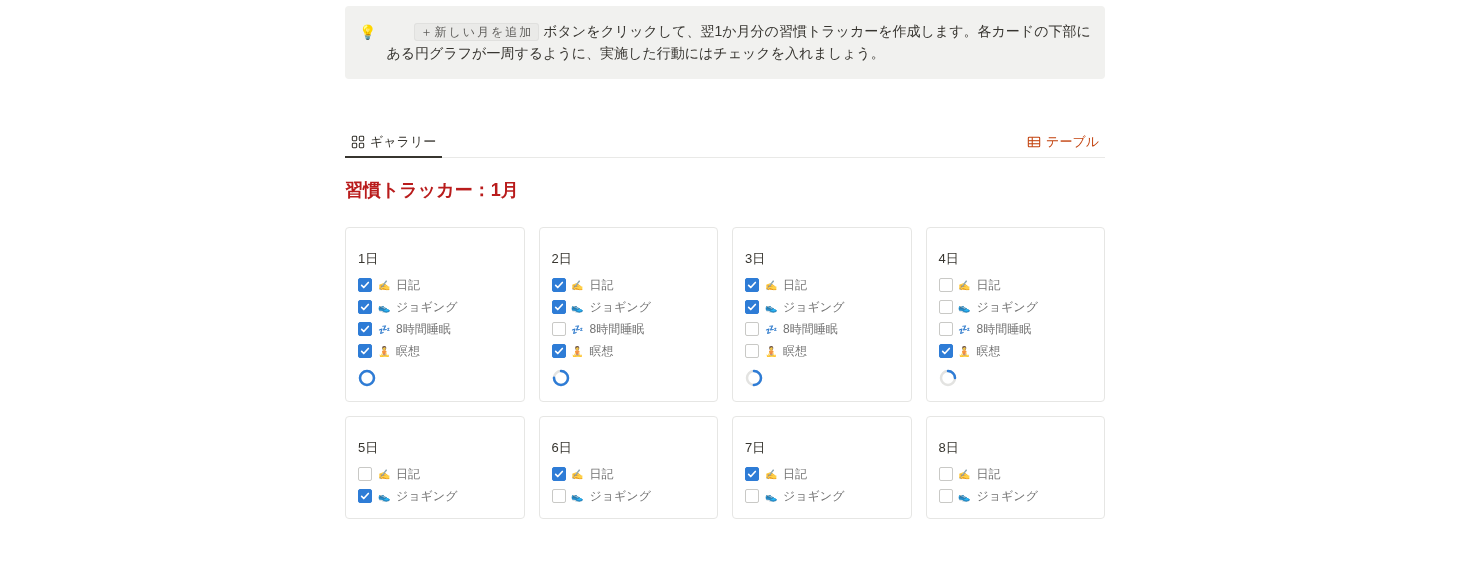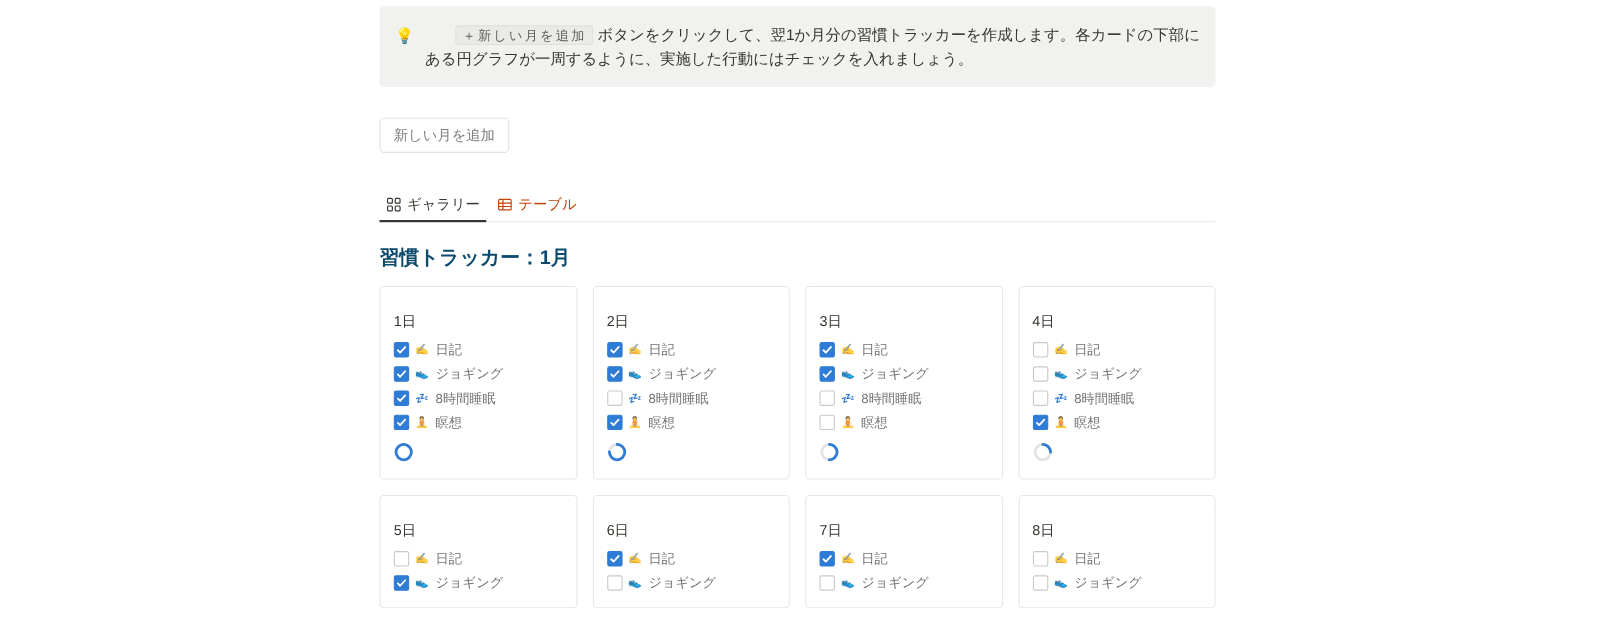--- a/index.html
+++ b/index.html
@@ -51,22 +51,23 @@
     border: 1px solid #e2e2e0;
     border-radius: 4px;
     padding: 6px 12px;
     font-size: 13px;
     color: #7d7c78;
     cursor: pointer;
   }
   .views {
     display: flex;
     gap: 4px;
-    margin-top: 32px;
+    margin-top: 48px;
     border-bottom: 1px solid #e9e9e7;
+    justify-content: space-between;
   }
   .view-tab {
     display: flex;
     align-items: center;
     gap: 5px;
     padding: 6px 6px;
     font-size: 13px;
     color: #c2410c;
     cursor: pointer;
     position: relative;
@@ -79,22 +80,22 @@
     position: absolute;
     left: 0; right: 0; bottom: -1px;
     height: 2px;
     background: #37352f;
   }
   .view-icon { width: 14px; height: 14px; display: inline-flex; }
   .db-title {
     font-size: 18px;
     font-weight: 700;
     margin-top: 20px;
-    margin-bottom: 14px;
-    color: #0c4a6e;
+    margin-bottom: 25px;
+    color: #b91c1c;
   }
   .gallery {
     display: grid;
     grid-template-columns: repeat(4, 1fr);
     gap: 14px;
   }
   .card {
     border: 1px solid #e6e6e4;
     border-radius: 4px;
     background: #fff;
@@ -146,21 +147,20 @@
 <div class="page">
 
   <div class="callout">
     <span class="emoji">💡</span>
     <div class="callout-text">
       <span class="inline-tag">＋新しい月を追加</span>
       <span>ボタンをクリックして、翌1か月分の習慣トラッカーを作成します。各カードの下部にある円グラフが一周するように、実施した行動にはチェックを入れましょう。</span>
     </div>
   </div>
 
-  <button class="new-month-btn">新しい月を追加</button>
 
   <div class="views">
     <div class="view-tab active">
       <span class="view-icon">
         <svg viewBox="0 0 16 16" fill="none" stroke="currentColor" stroke-width="1.2">
           <rect x="1.5" y="1.5" width="5" height="5" rx="1"></rect>
             <rect x="9.5" y="1.5" width="5" height="5" rx="1"></rect>
           <rect x="1.5" y="9.5" width="5" height="5" rx="1"></rect>
             <rect x="9.5" y="9.5" width="5" height="5" rx="1"></rect>
         </svg>

